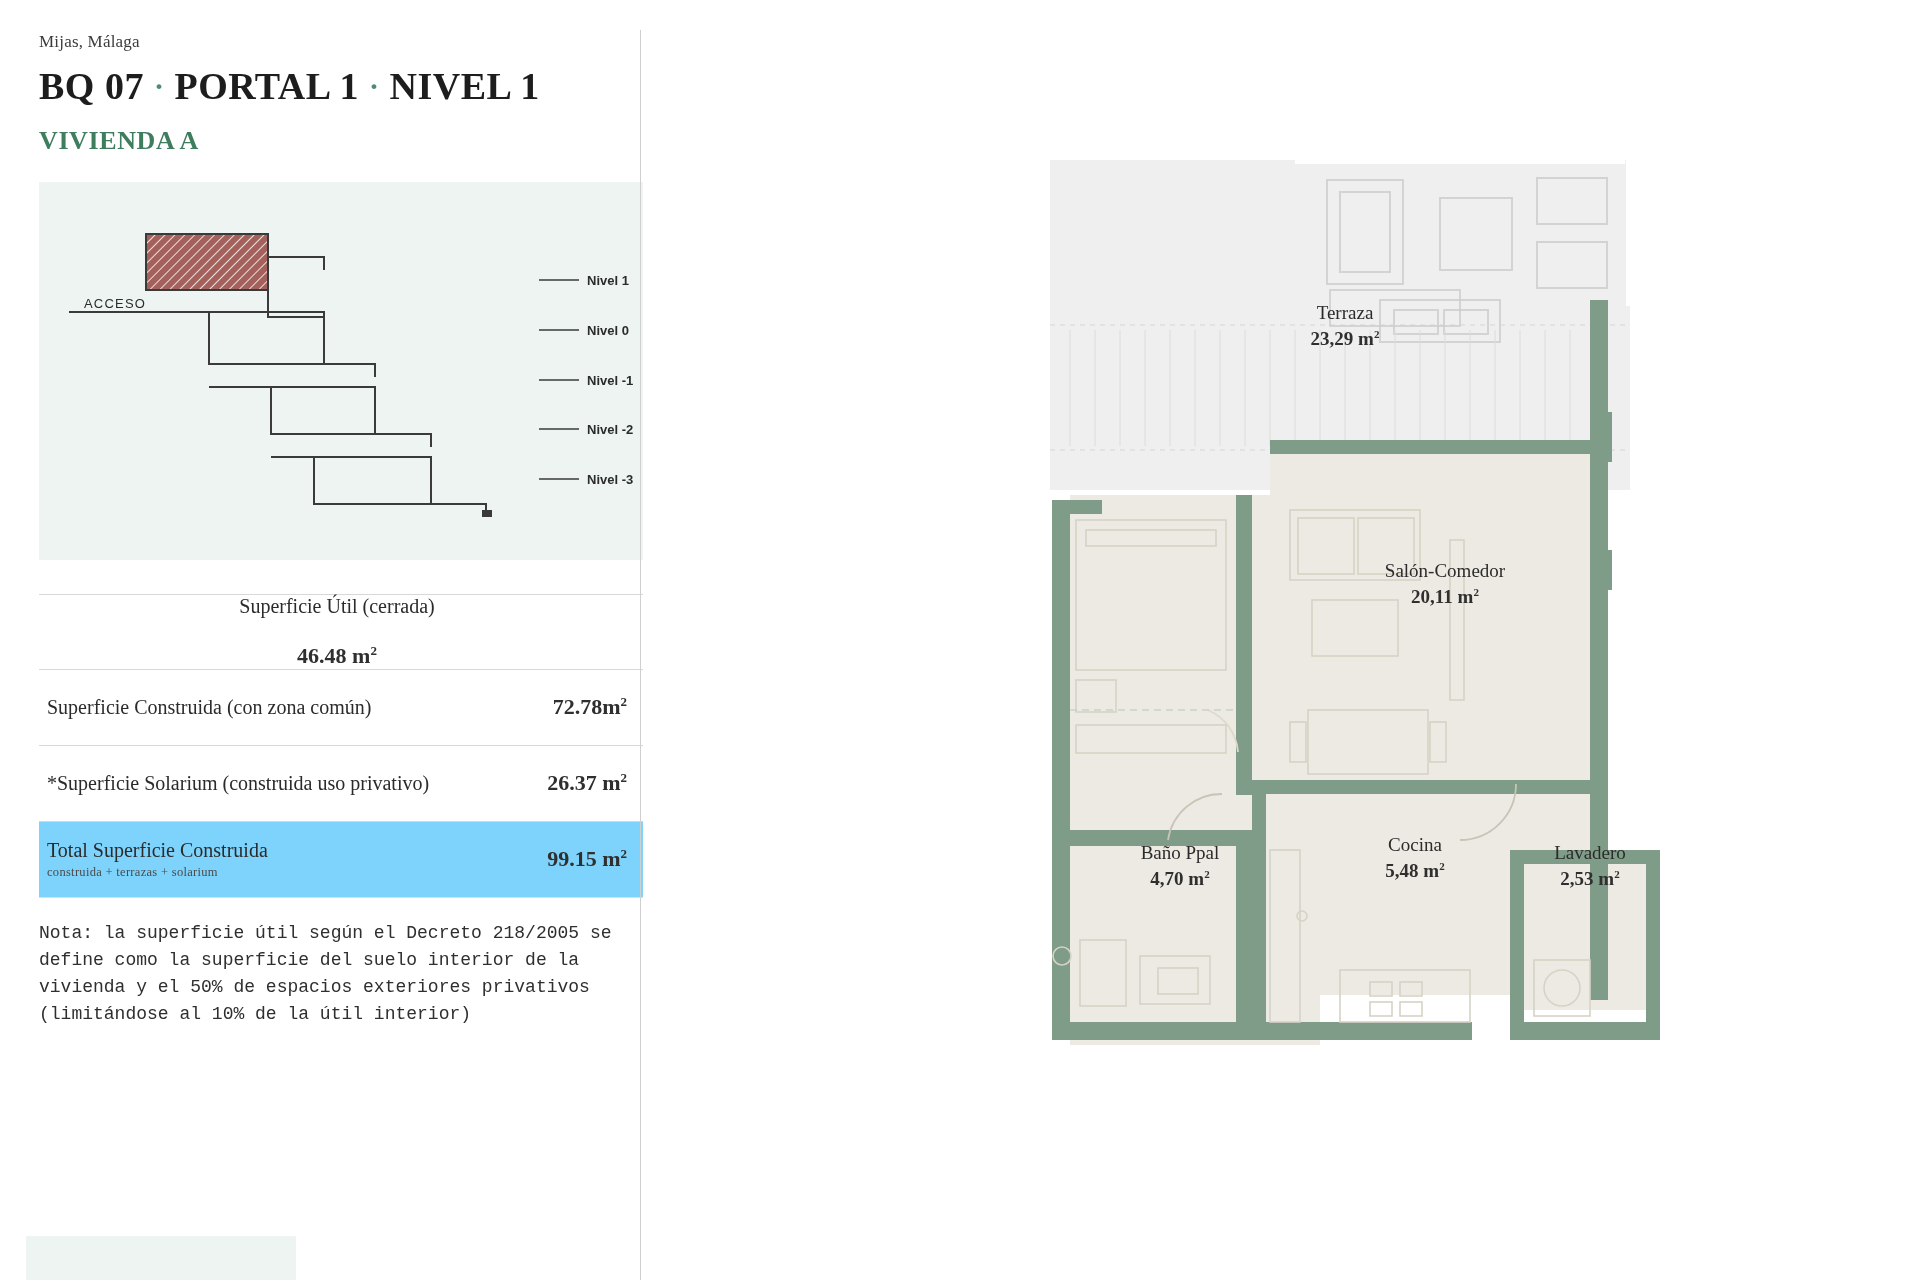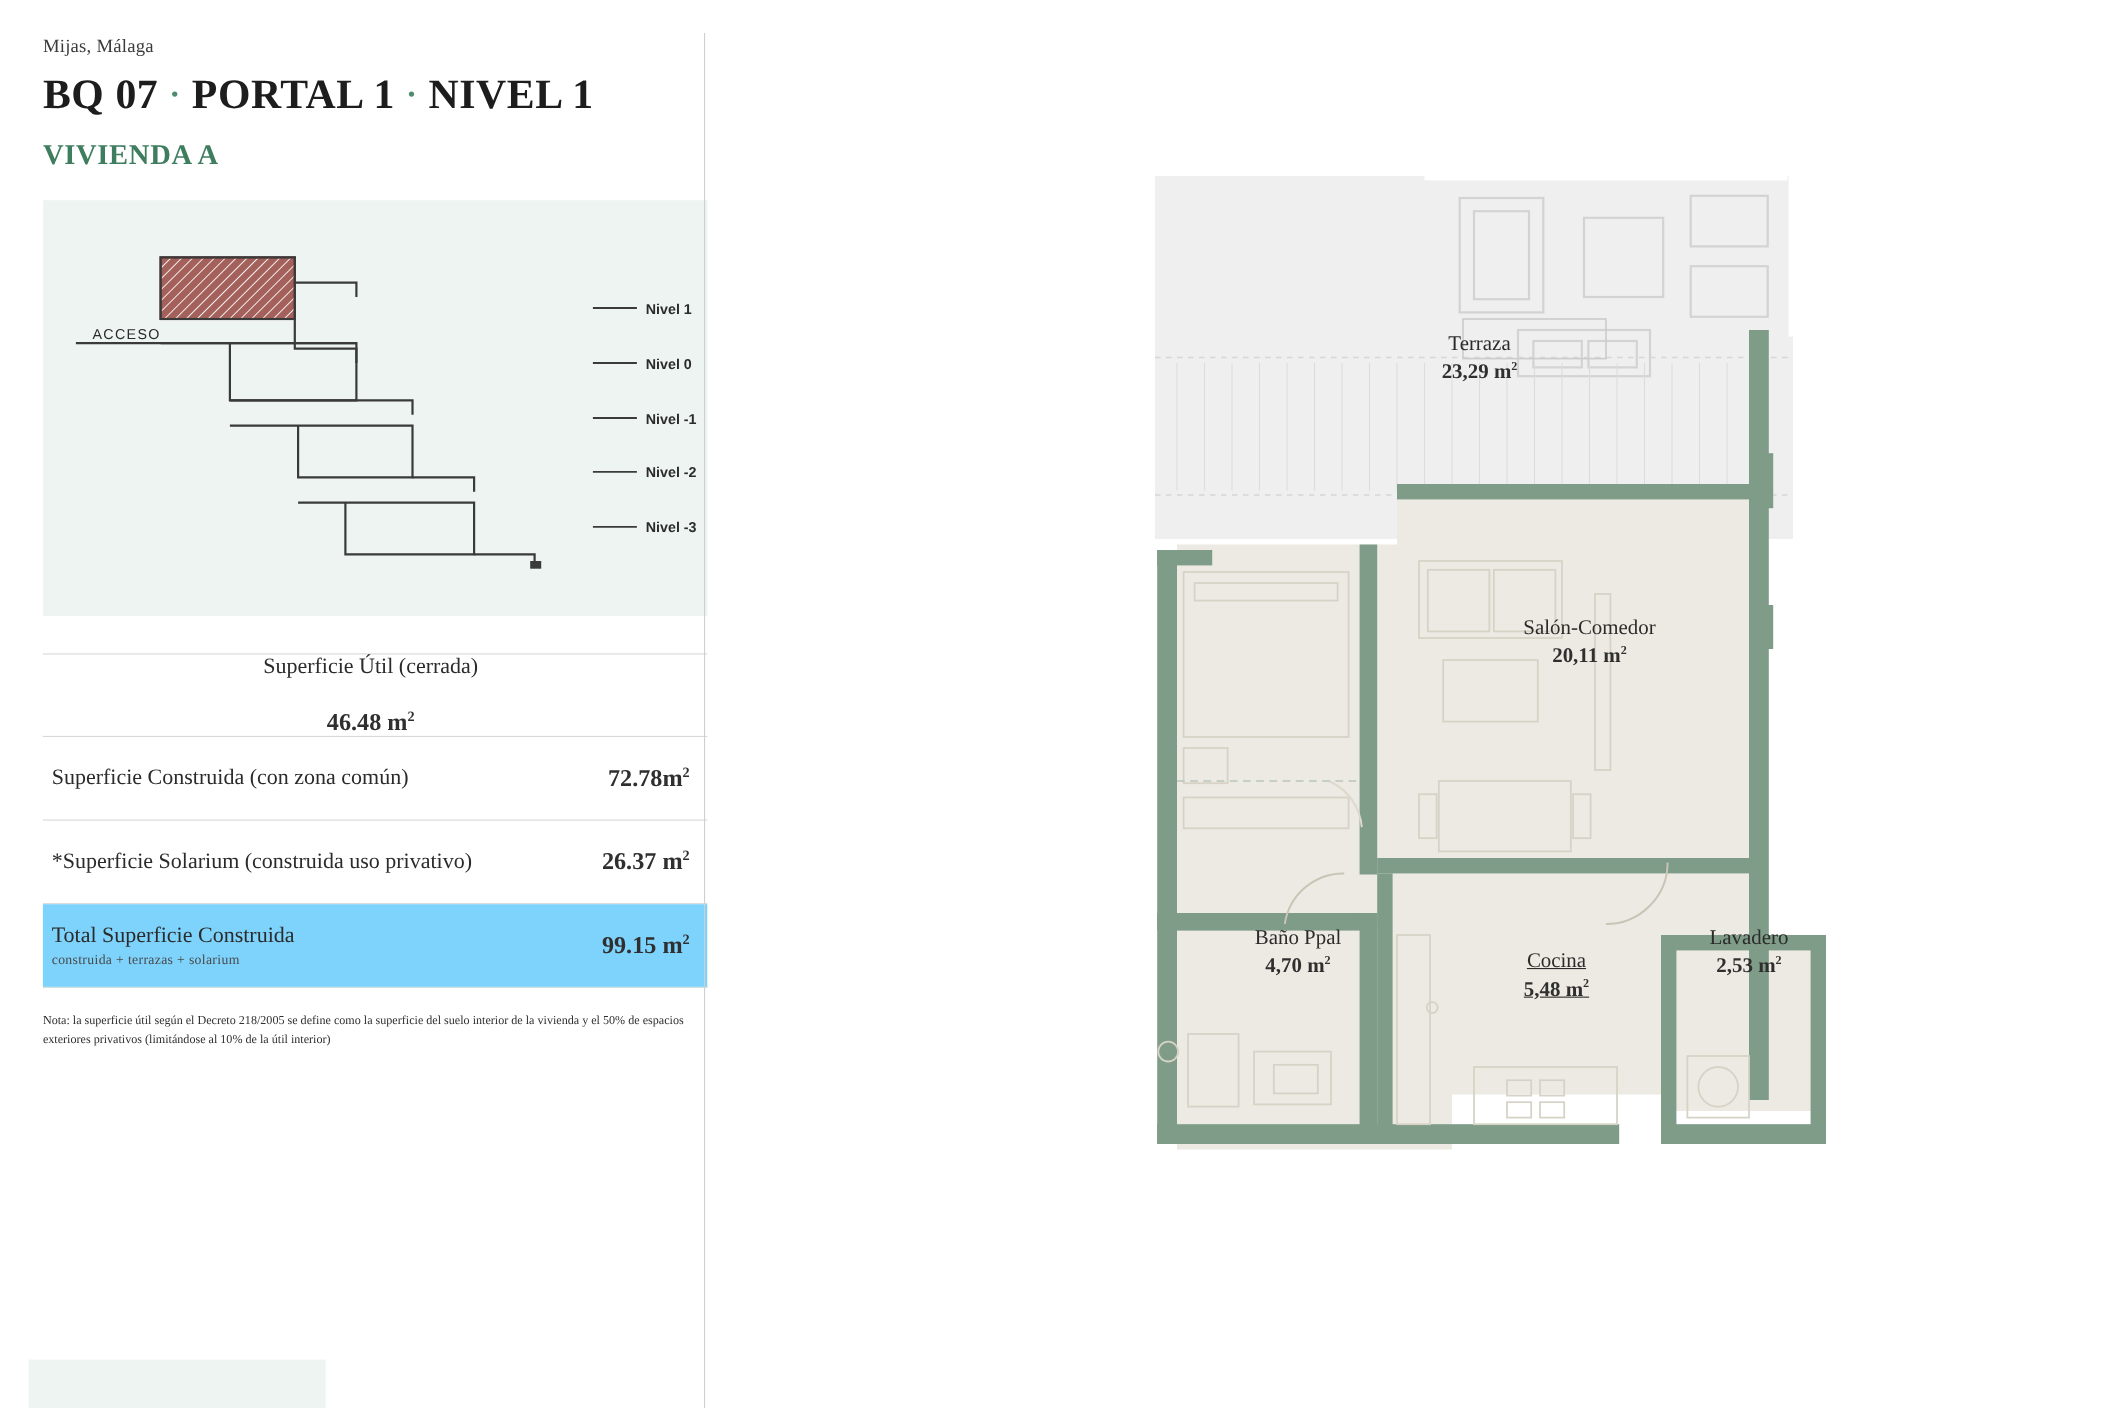--- a/index.html
+++ b/index.html
@@ -96,22 +96,22 @@
     font-weight: bold;
     font-size: 22px;
     color: #2f2f2f;
     white-space: nowrap;
   }
   .area-value sup { font-size: 13px; font-weight: bold; }
 
   .note {
     width: 604px;
     margin-top: 22px;
-    font-family: Liberation Serif, serif;
-    font-size: 11px;
+    font-family: Liberation Mono, monospace;
+    font-size: 18px;
     line-height: 1.5;
     color: #2f2f2f;
   }
   .bottom-stub {
     position: absolute;
     left: 26px; bottom: 0;
     width: 270px; height: 44px;
     background: #edf4f2;
   }
 
@@ -377,21 +377,21 @@
     <div class="room-label" style="left:275px; top:408px; width:260px;">
       <span class="nm">Salón-Comedor</span>
       <span class="ar"><span>20,11 m</span><sup>2</sup></span>
     </div>
 
     <div class="room-label" style="left:40px; top:690px; width:200px;">
       <span class="nm">Baño Ppal</span>
       <span class="ar"><span>4,70 m</span><sup>2</sup></span>
     </div>
 
-    <div class="room-label" style="left:280px; top:711px; width:190px;text-decoration:underline;">
+    <div class="room-label" style="left:280px; top:682px; width:190px;">
       <span class="nm">Cocina</span>
       <span class="ar"><span>5,48 m</span><sup>2</sup></span>
     </div>
 
     <div class="room-label" style="left:465px; top:690px; width:170px;">
       <span class="nm">Lavadero</span>
       <span class="ar"><span>2,53 m</span><sup>2</sup></span>
     </div>
   </div>
 

